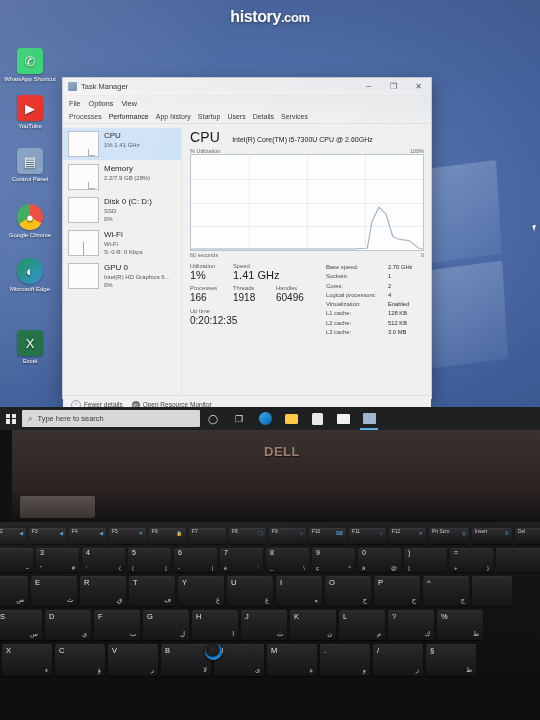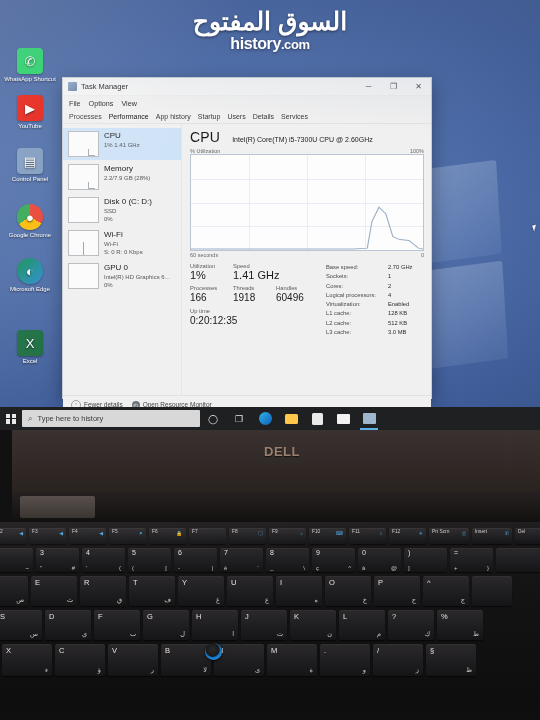--- a/index.html
+++ b/index.html
@@ -635,21 +635,21 @@
       <div id="start-btn">
         <div class="sq">
             <i></i>
             <i></i>
             <i></i>
             <i></i>
           </div>
       </div>
       <div id="search-box">
         <span style="font-size:8px;">⌕</span>
-        <span>Type here to history</span>
+        <span>Type here to search</span>
       </div>
       <div class="tb-icon" style="color:#e6e6e6;font-size:9px;">◯</div>
       <div class="tb-icon" style="color:#e6e6e6;font-size:9px;">❐</div>
       <div class="tb-icon">
         <span style="width:13px;height:13px;border-radius:50%;background:linear-gradient(135deg,#2fb2e8,#1161b8);display:block;"></span>
       </div>
       <div class="tb-icon">
         <span style="width:13px;height:10px;background:#ffc84a;border-radius:1.5px;display:block;"></span>
       </div>
       <div class="tb-icon">
@@ -912,19 +912,18 @@
         </div>
     </div>
 
     <div id="kb-gloss"></div>
     <div id="palmrest"></div>
   </div>
 
   <div id="trackpoint"></div>
 
   <div id="watermark">
-    <div id="wm-ar">السوق المفتوح</div>
     <div id="wm-en">
       <span>history</span><span class="dot">.com</span>
     </div>
   </div>
 
 </div>
 
 </body></html>

